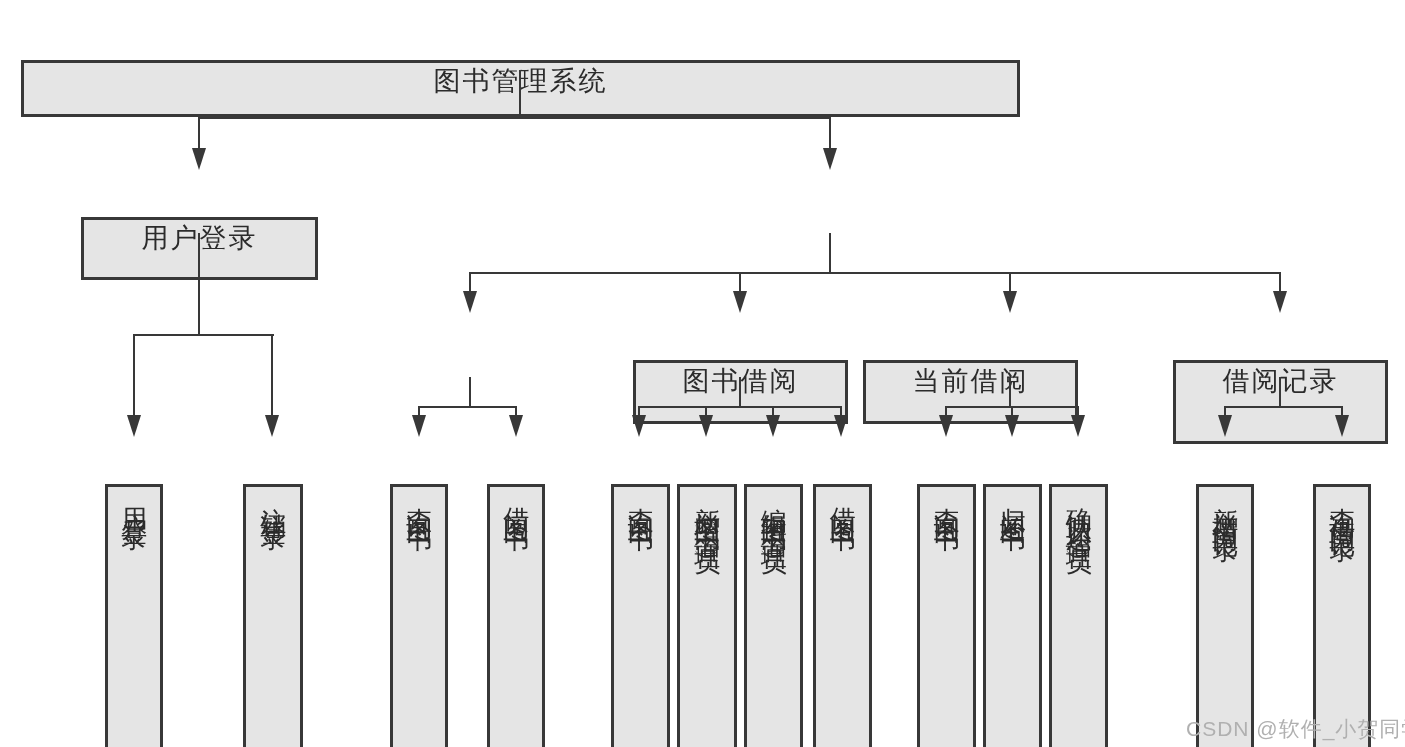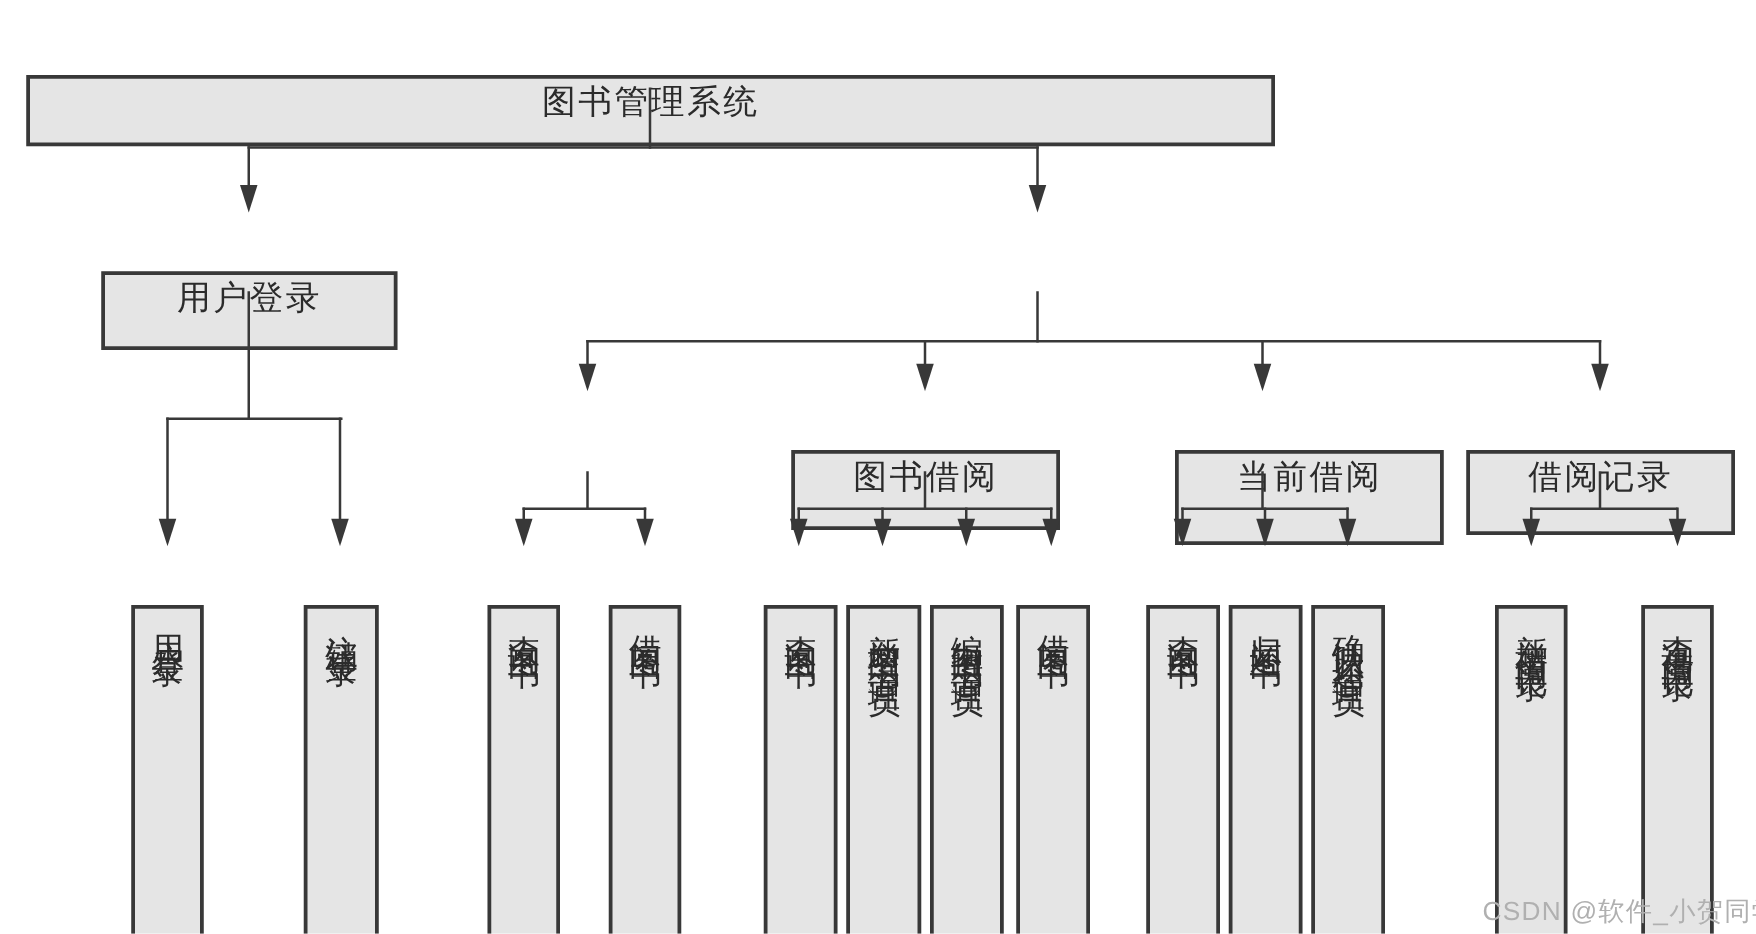--- a/index.html
+++ b/index.html
@@ -42,24 +42,24 @@
     <span>图书管理系统</span>
   </div>
 
   <div class="b" style="left:81px;top:170px;width:237px;height:63px">
     <span>用户登录</span>
   </div>
 
   <div class="b" style="left:633px;top:313px;width:215px;height:64px">
     <span>图书借阅</span>
   </div>
-  <div class="b" style="left:940px;top:313px;width:215px;height:76px">
+  <div class="b" style="left:863px;top:313px;width:215px;height:64px">
     <span>当前借阅</span>
   </div>
-  <div class="b" style="left:1173px;top:313px;width:215px;height:68px">
+  <div class="b" style="left:1173px;top:313px;width:215px;height:84px">
     <span>借阅记录</span>
   </div>
 
   <div class="b v" style="left:105px;top:437px;width:58px;height:298px">
     <span>用户登录</span>
   </div>
   <div class="b v" style="left:243px;top:437px;width:60px;height:298px">
     <span>注销登录</span>
   </div>
 

